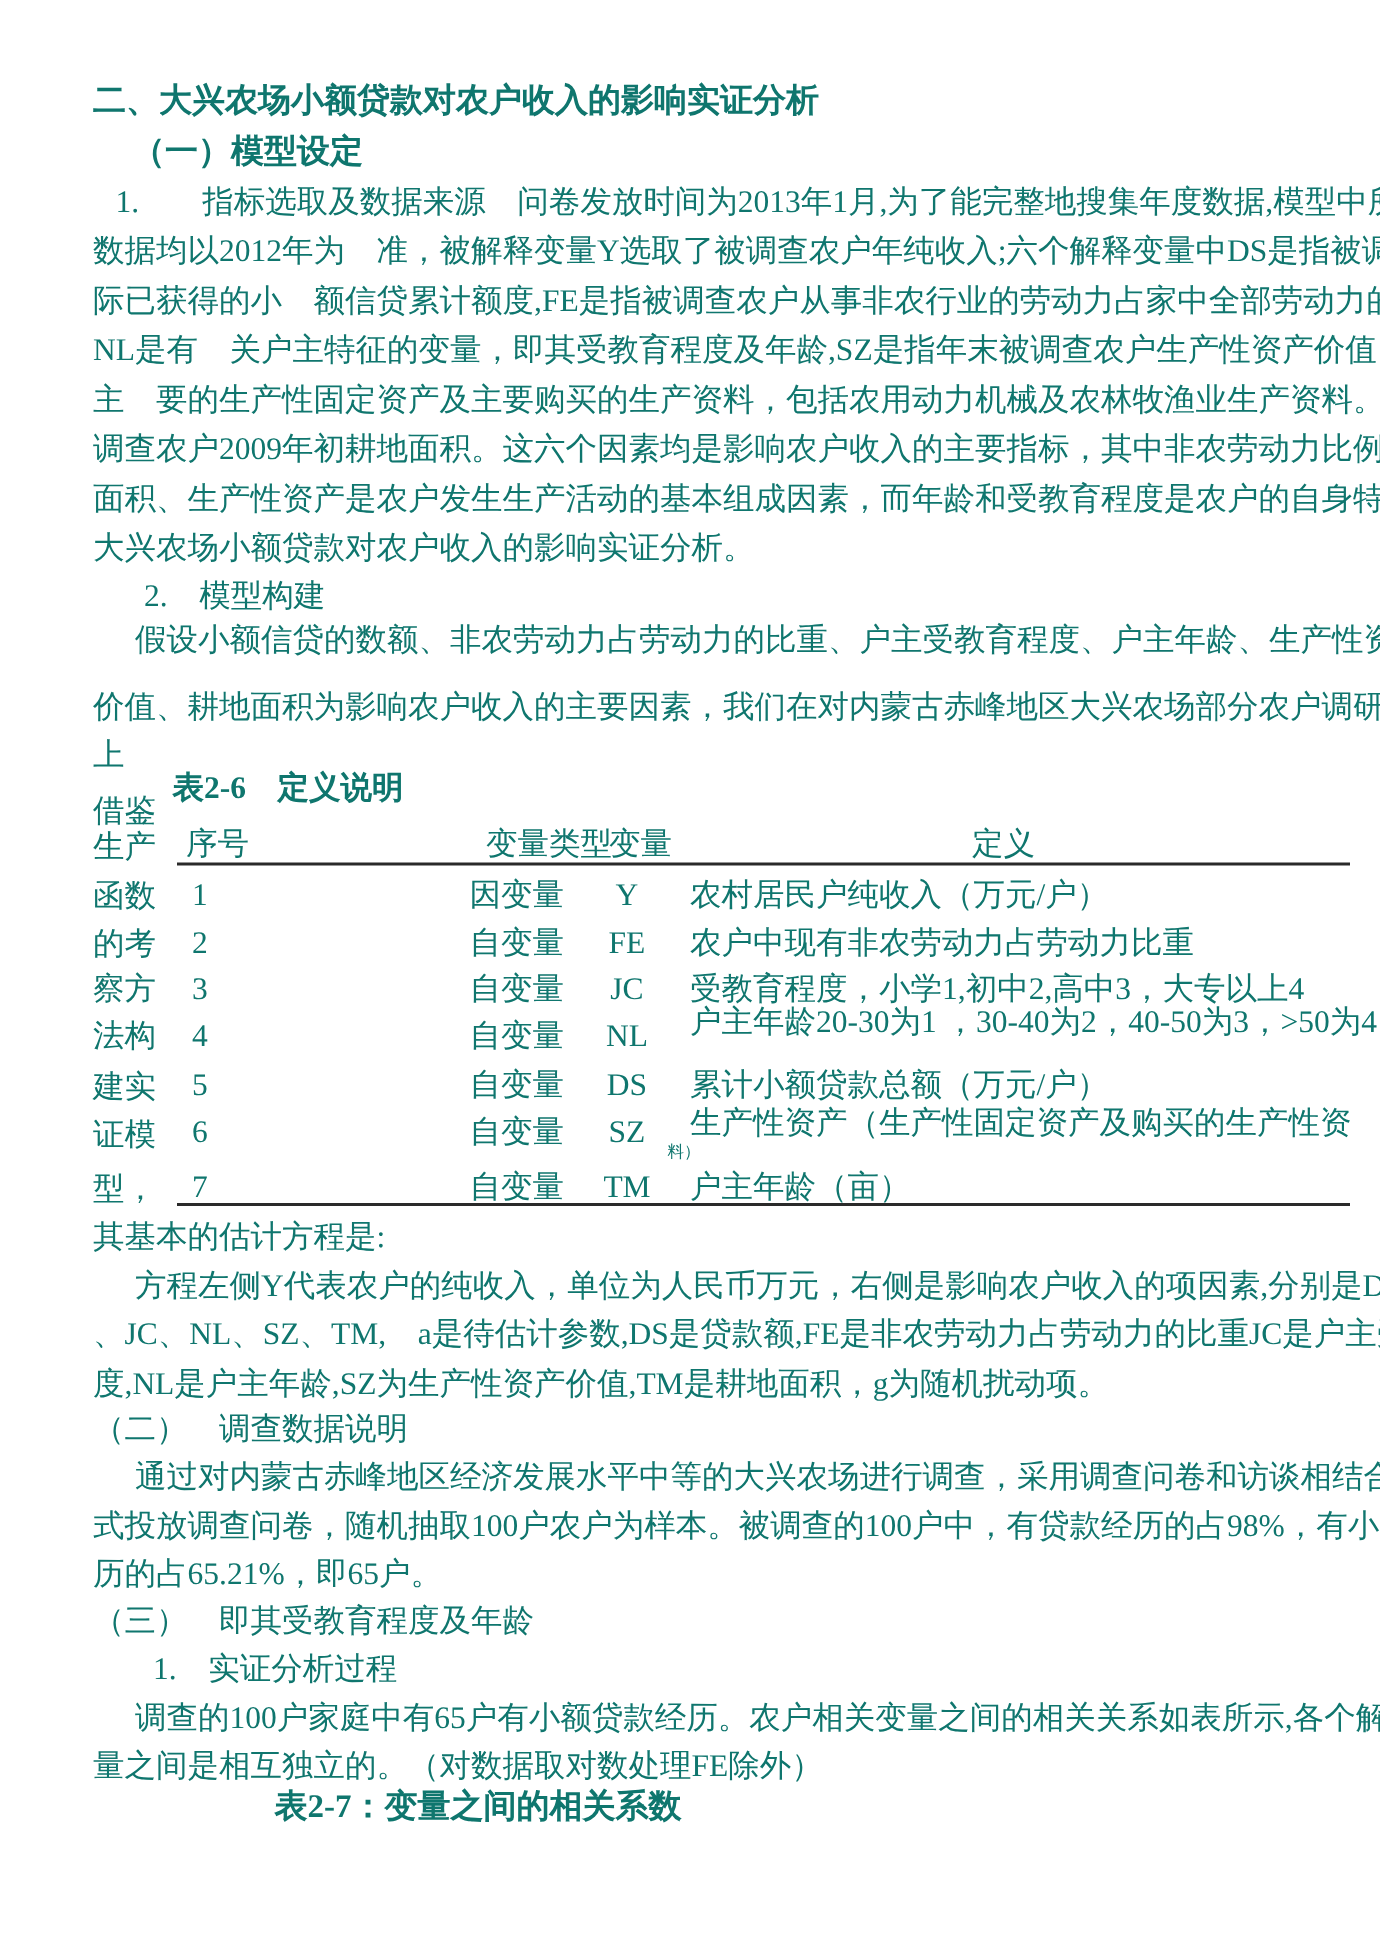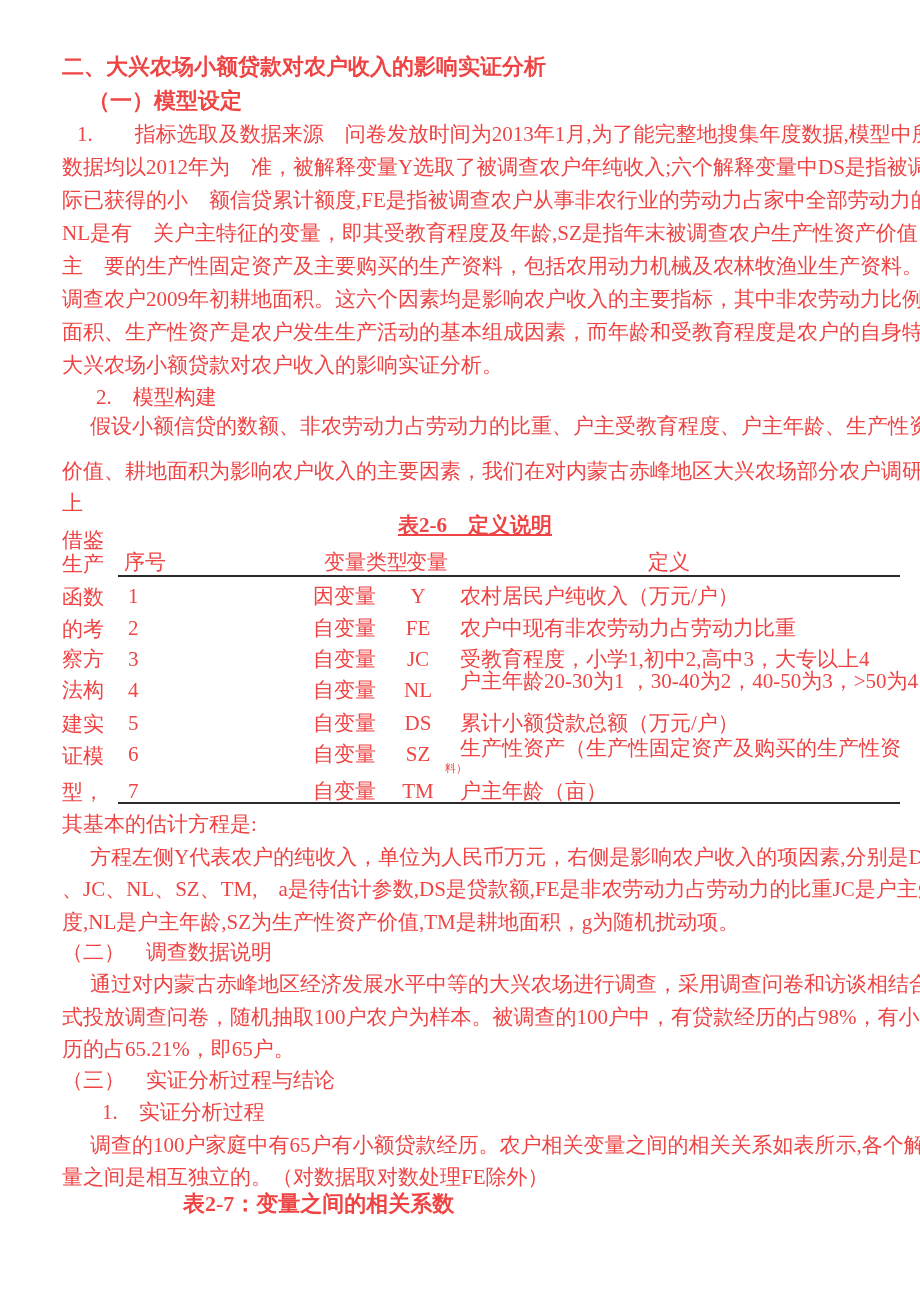--- a/index.html
+++ b/index.html
@@ -1,39 +1,39 @@
 <!DOCTYPE html>
 <html><head>
 <meta charset="utf-8">
 <style>
   html,body{margin:0;padding:0;background:#ffffff;}
   .page{
     position:relative;
     width:920px;height:1302px;
     background:#ffffff;
     font-family:"Liberation Serif","DejaVu Serif",serif;
-    color:#ef4444;
+    color:#0f766e;
     overflow:hidden;
   }
   .t{
     position:absolute;
     font-size:21px;
     line-height:1.2;
     white-space:pre;
     letter-spacing:0px;
   }
   .b{font-weight:bold;}
   .fs22{font-size:22px;}
   .small{font-size:11px;}
   .hline{position:absolute;height:2px;background:#2a2a2a;}
   .c-no{left:128px;}
   .c-type{left:313px;}
   .c-var{left:395px;width:46px;text-align:center;}
   .c-def{left:460px;text-align:center;}
-  .tbl-title{left:130px;width:690px;text-align:center;text-decoration:underline;}
+  .tbl-title{left:115px;width:690px;text-align:left;}
   .wrapcol{left:62px;}
 </style>
 </head>
 <body>
 
 <div class="page">
 
   <div class="t b fs22" style="left:62px;top:54px">二、大兴农场小额贷款对农户收入的影响实证分析</div>
   <div class="t b fs22" style="left:88px;top:88px">（一）模型设定</div>
 
@@ -110,20 +110,20 @@
   <div class="t" style="left:62px;top:812px">其基本的估计方程是:</div>
   <div class="t" style="left:90px;top:845px">方程左侧Y代表农户的纯收入，单位为人民币万元，右侧是影响农户收入的项因素,分别是DS、　FE</div>
   <div class="t" style="left:62px;top:877px">、JC、NL、SZ、TM,　a是待估计参数,DS是贷款额,FE是非农劳动力占劳动力的比重JC是户主受　教育程</div>
   <div class="t" style="left:62px;top:910px">度,NL是户主年龄,SZ为生产性资产价值,TM是耕地面积，g为随机扰动项。</div>
 
   <div class="t" style="left:62px;top:940px">（二）　调查数据说明</div>
   <div class="t" style="left:90px;top:972px">通过对内蒙古赤峰地区经济发展水平中等的大兴农场进行调查，采用调查问卷和访谈相结合的　方</div>
   <div class="t" style="left:62px;top:1005px">式投放调查问卷，随机抽取100户农户为样本。被调查的100户中，有贷款经历的占98%，有小　额贷款经</div>
   <div class="t" style="left:62px;top:1037px">历的占65.21%，即65户。</div>
 
-  <div class="t" style="left:62px;top:1068px">（三）　实证分析过程与结论</div>
+  <div class="t" style="left:62px;top:1068px">（三）　即其受教育程度及年龄</div>
   <div class="t" style="left:102px;top:1100px">1.　实证分析过程</div>
   <div class="t" style="left:90px;top:1133px">调查的100户家庭中有65户有小额贷款经历。农户相关变量之间的相关关系如表所示,各个解　释变</div>
   <div class="t" style="left:62px;top:1165px">量之间是相互独立的。（对数据取对数处理FE除外）</div>
 
   <div class="t b fs22" style="left:183px;top:1191px">表2-7：变量之间的相关系数</div>
 
 </div>
 
 </body></html>

